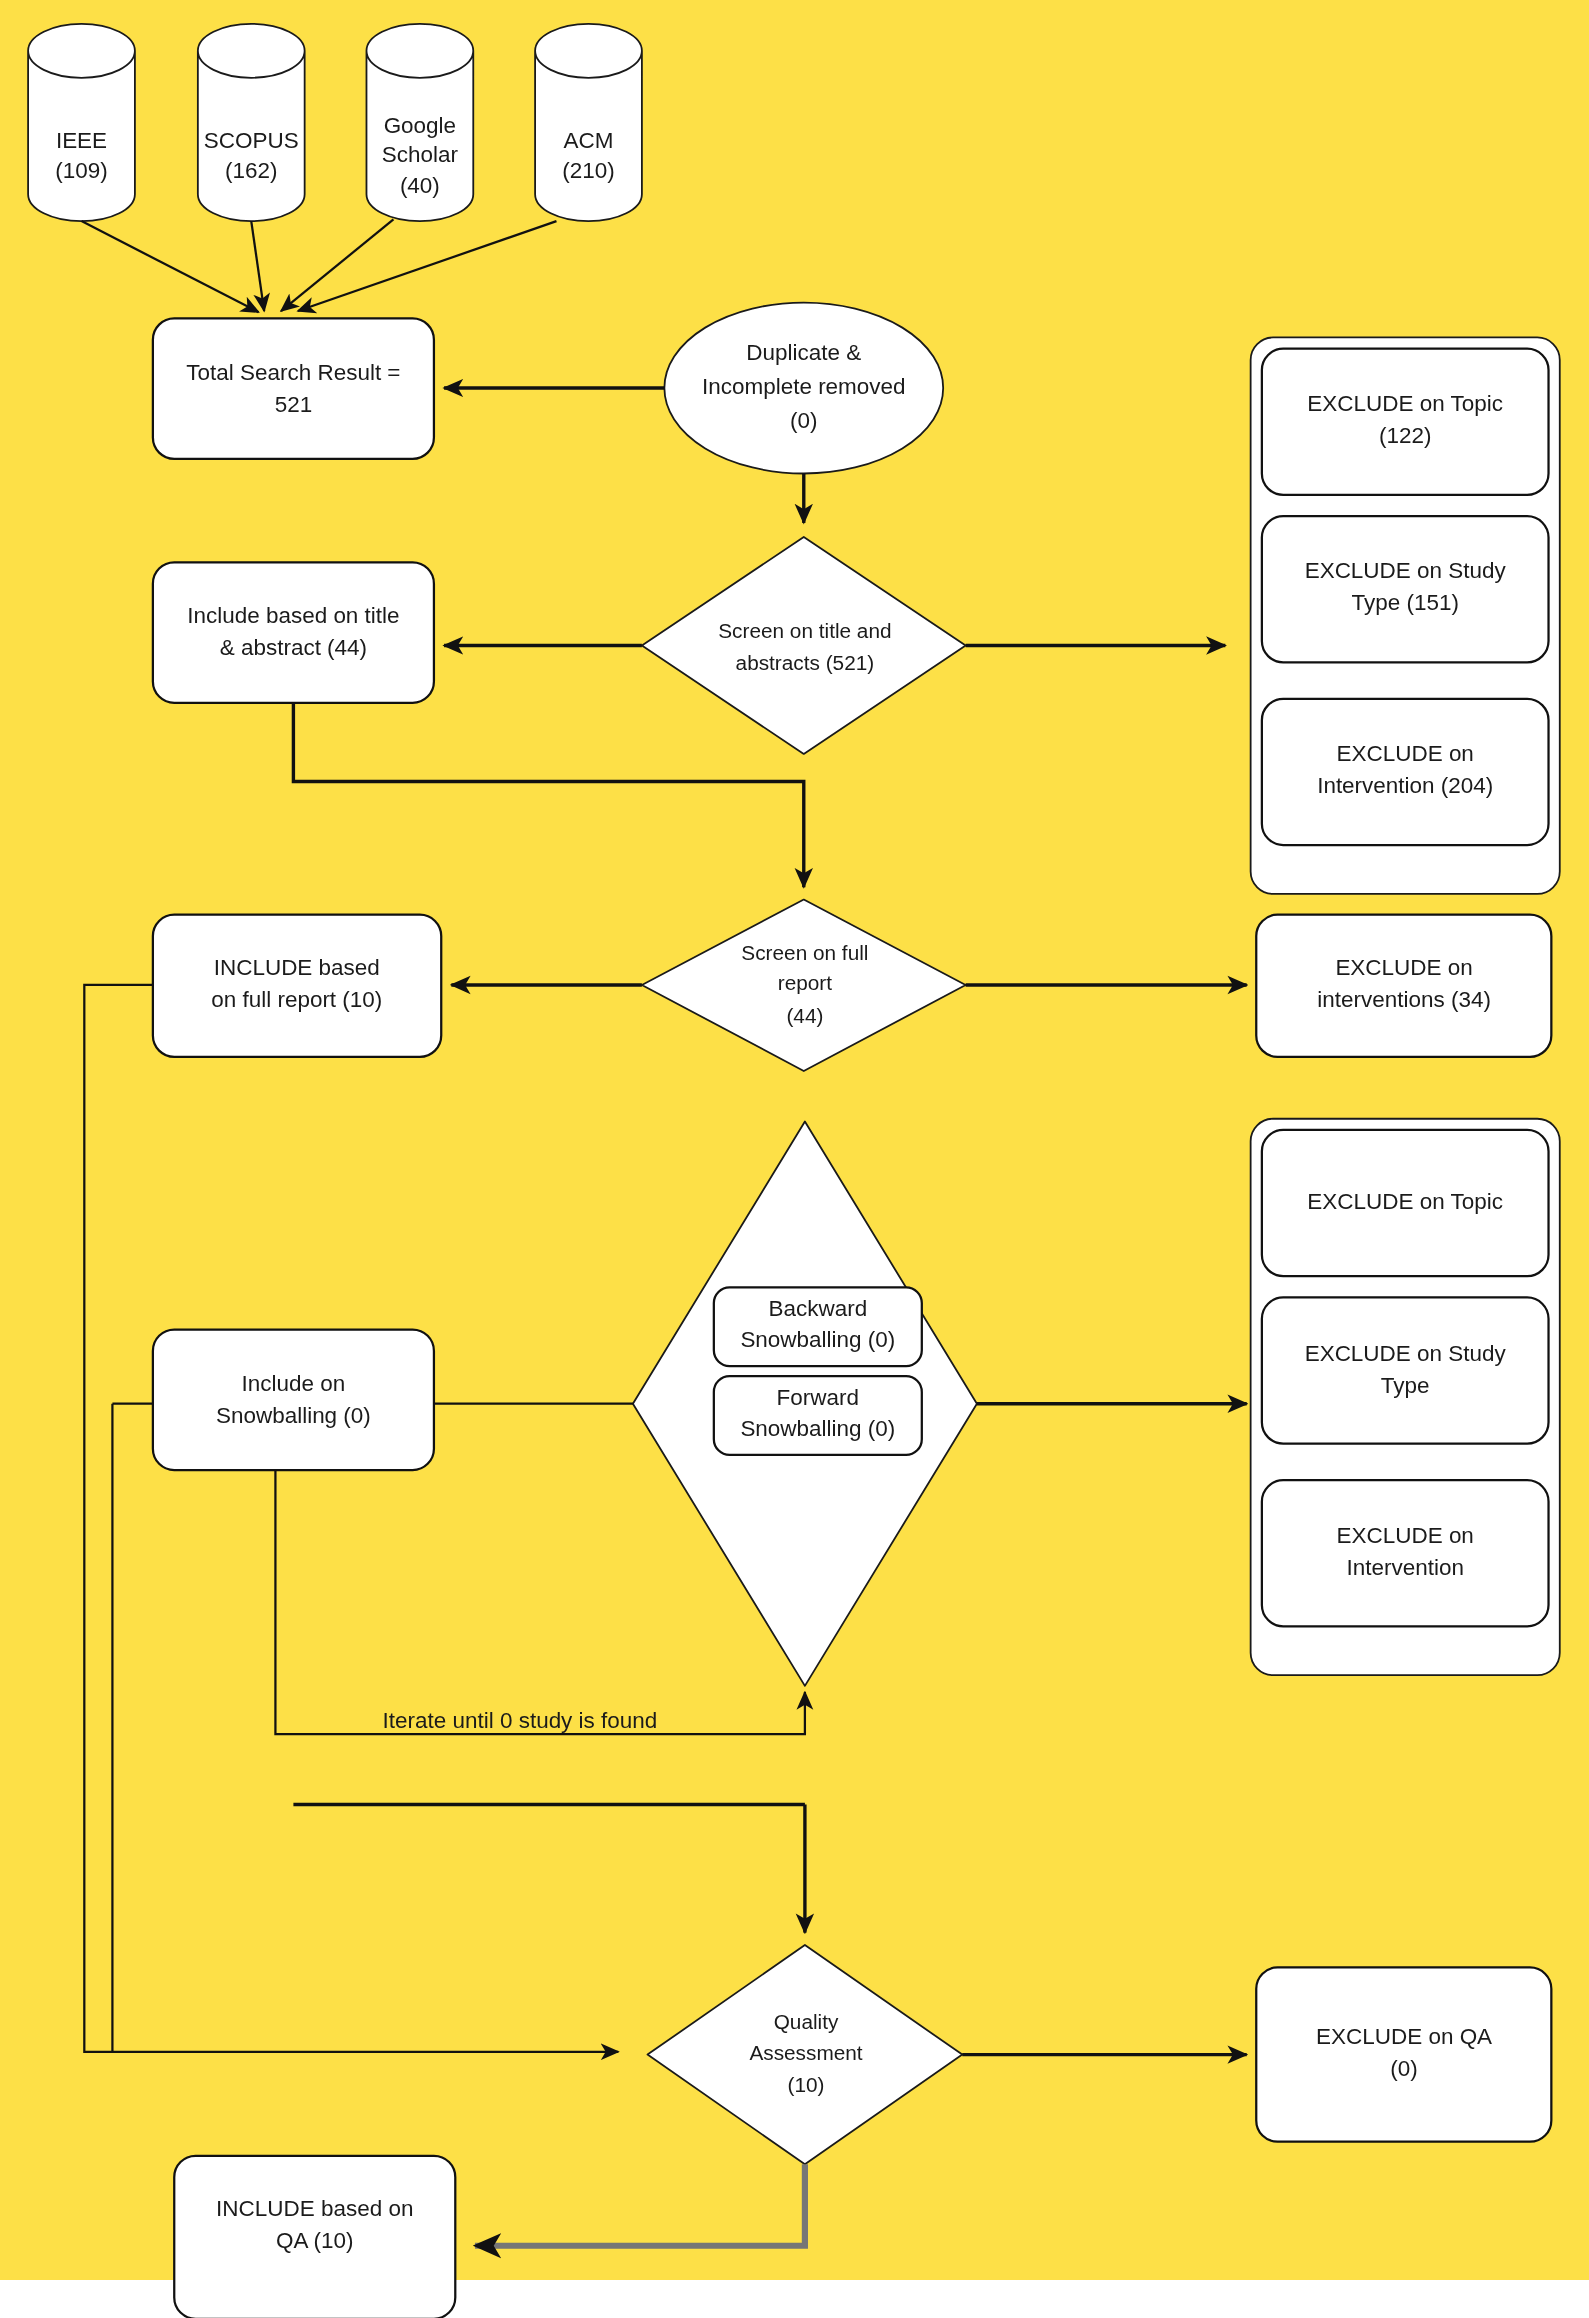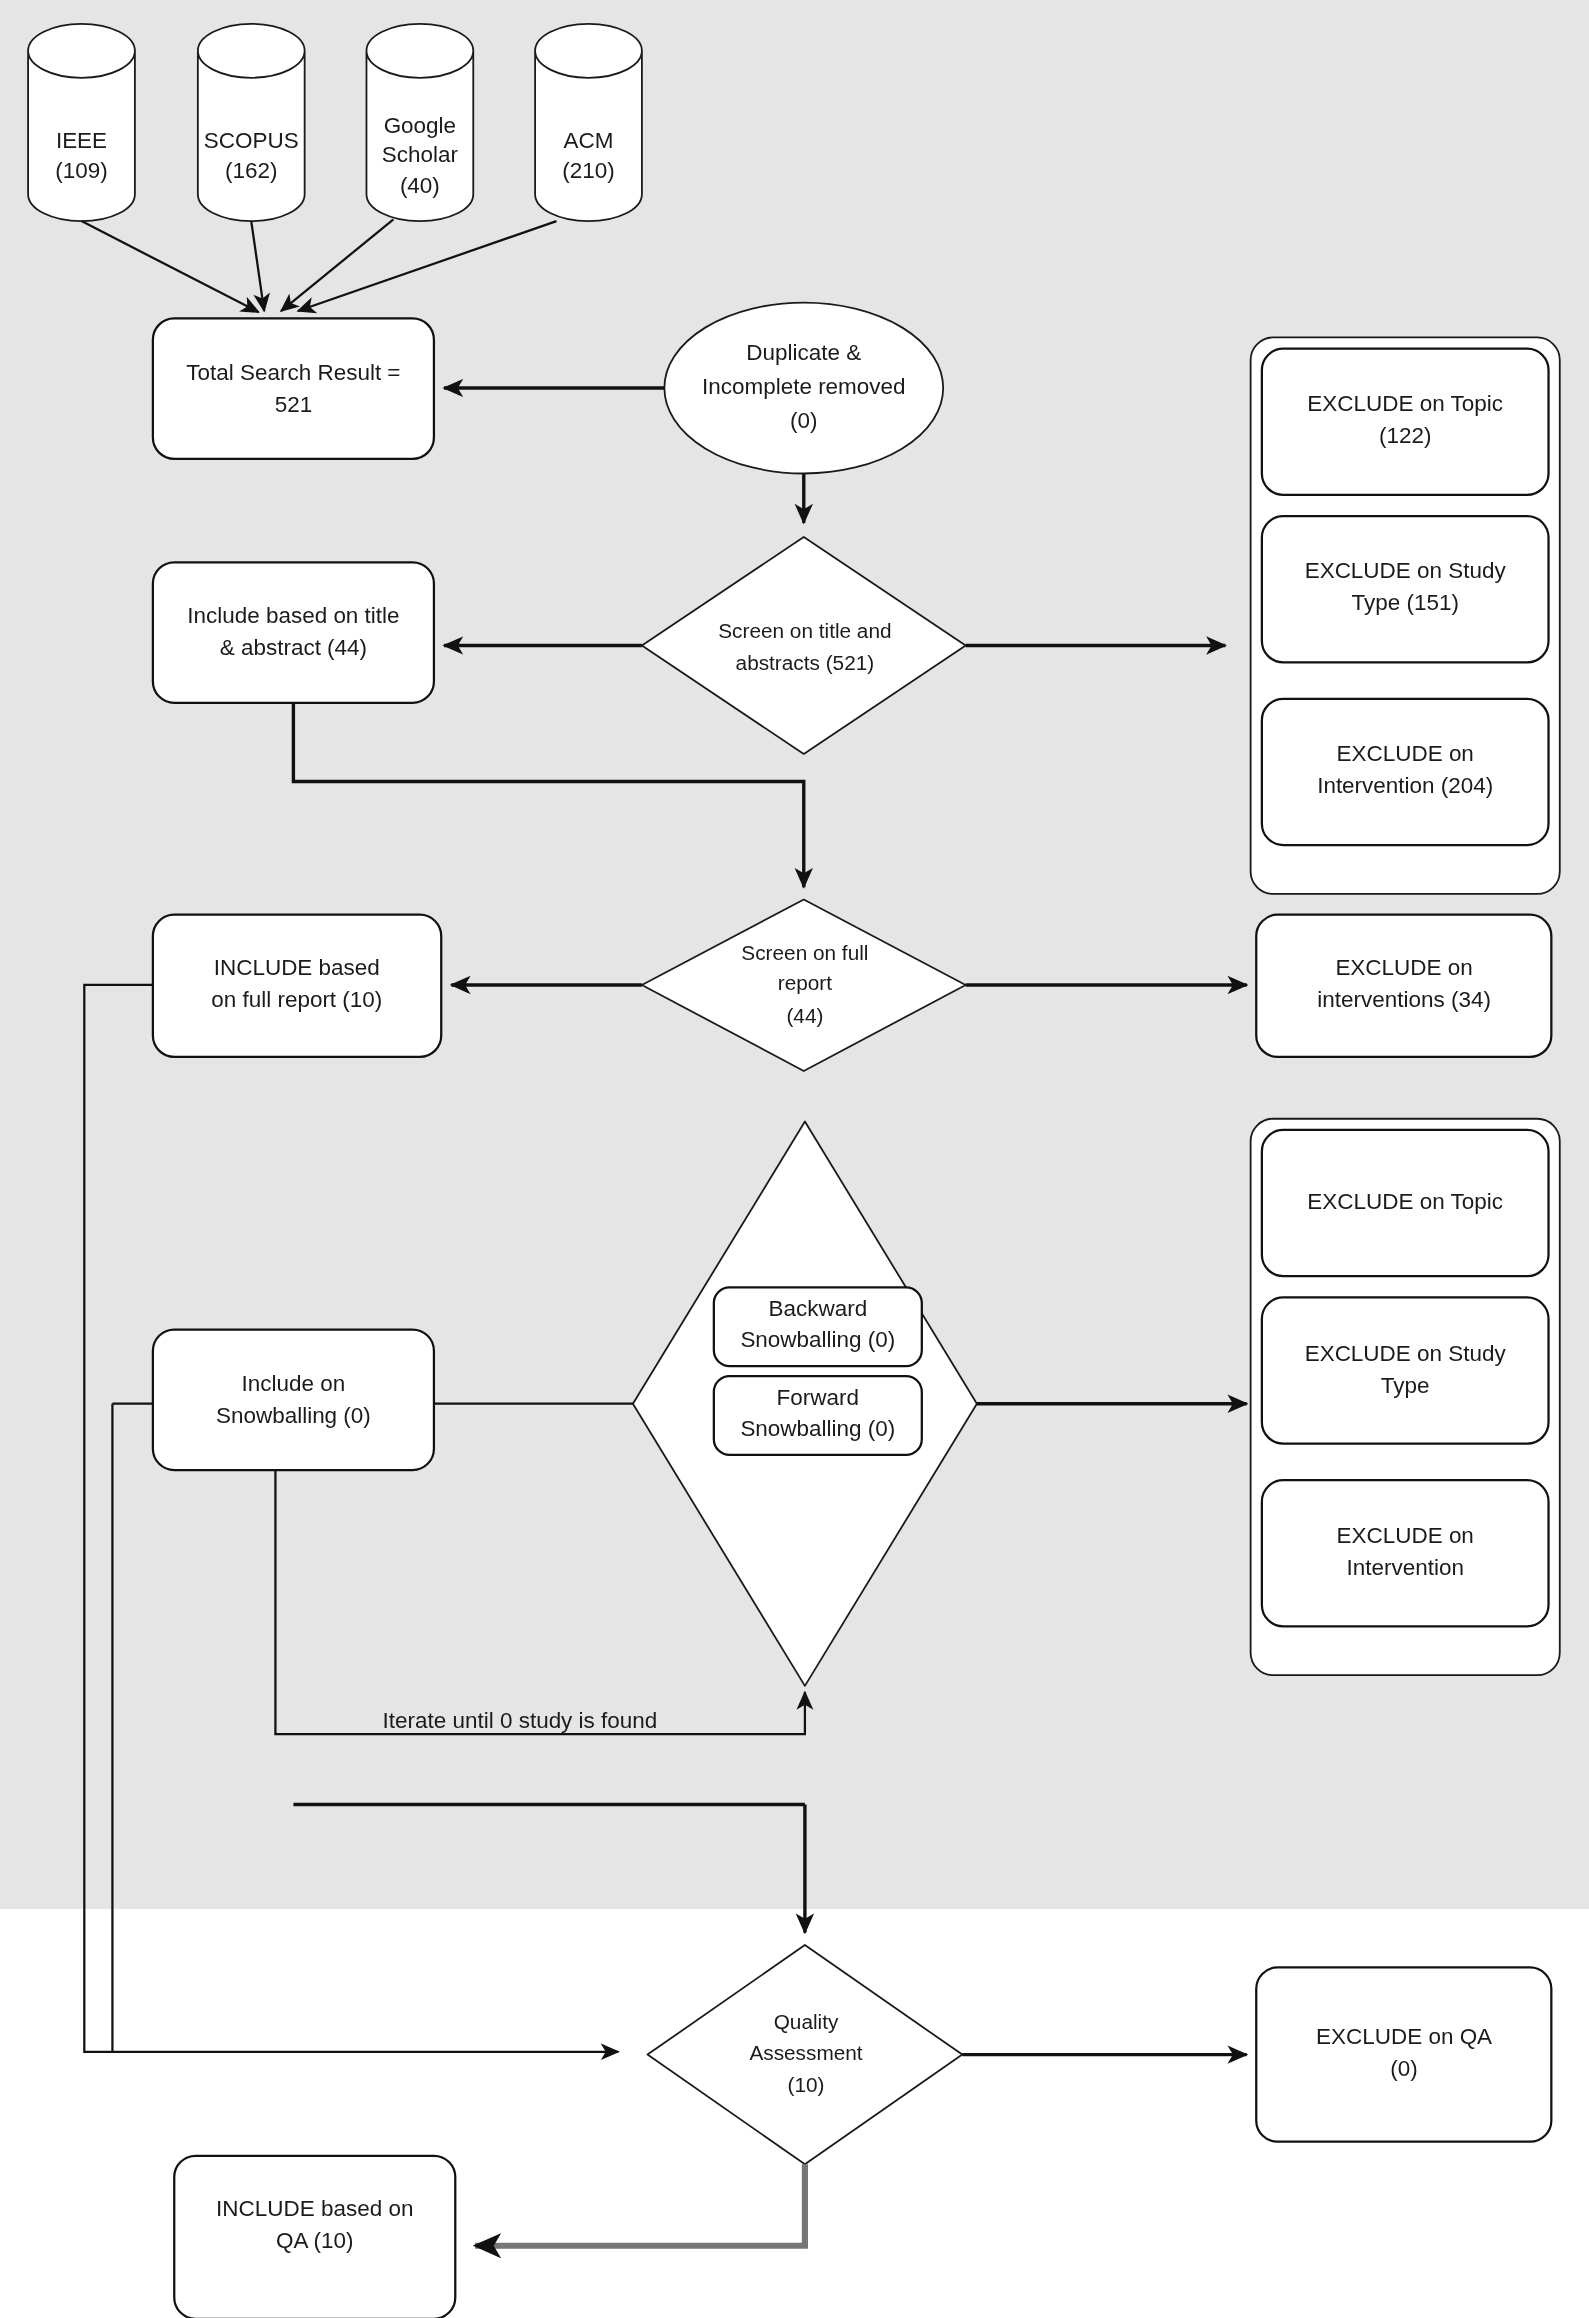--- a/index.html
+++ b/index.html
@@ -10,22 +10,22 @@
   }
   body {
     width: 1589px;
     height: 2319px;
     font-family: "Liberation Sans", sans-serif;
     overflow: hidden;
   }
   #flow-root {
     position: relative;
     width: 1589px;
-    height: 1909px;
-    background: #e5e5e5;
+    height: 2280px;
+    background: #fde047;
   }
   svg.flow-svg {
     display: block;
     width: 1589px;
     height: 2319px;
   }
   .shape {
     fill: #ffffff;
     stroke: #111111;
     stroke-width: 4;

